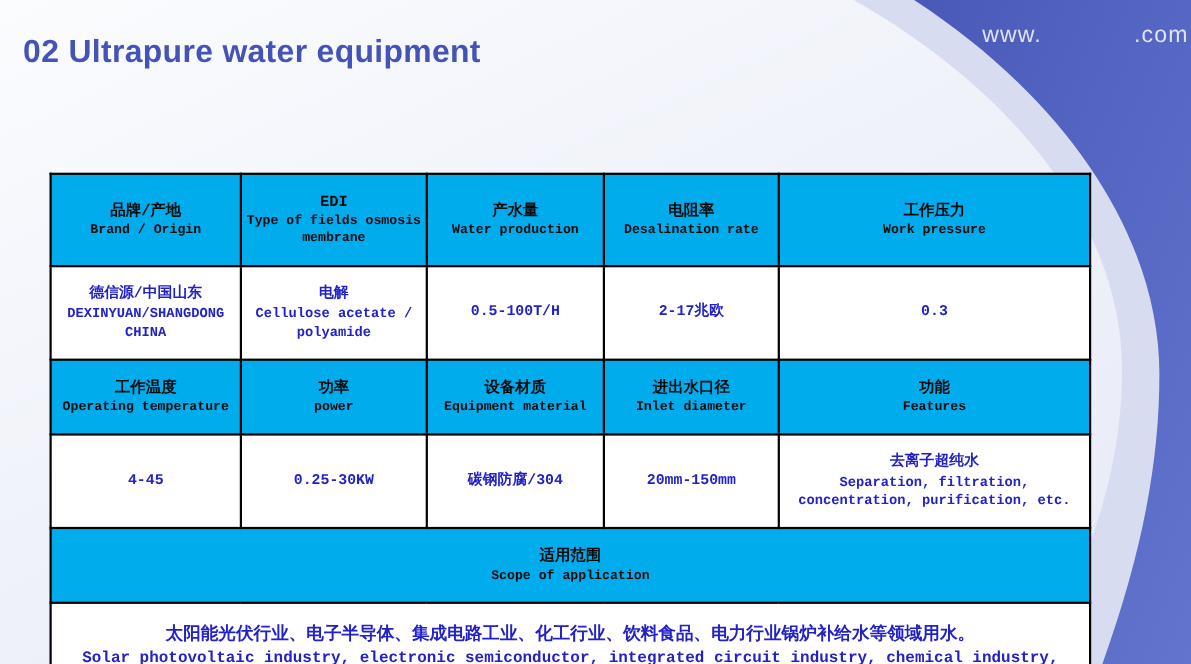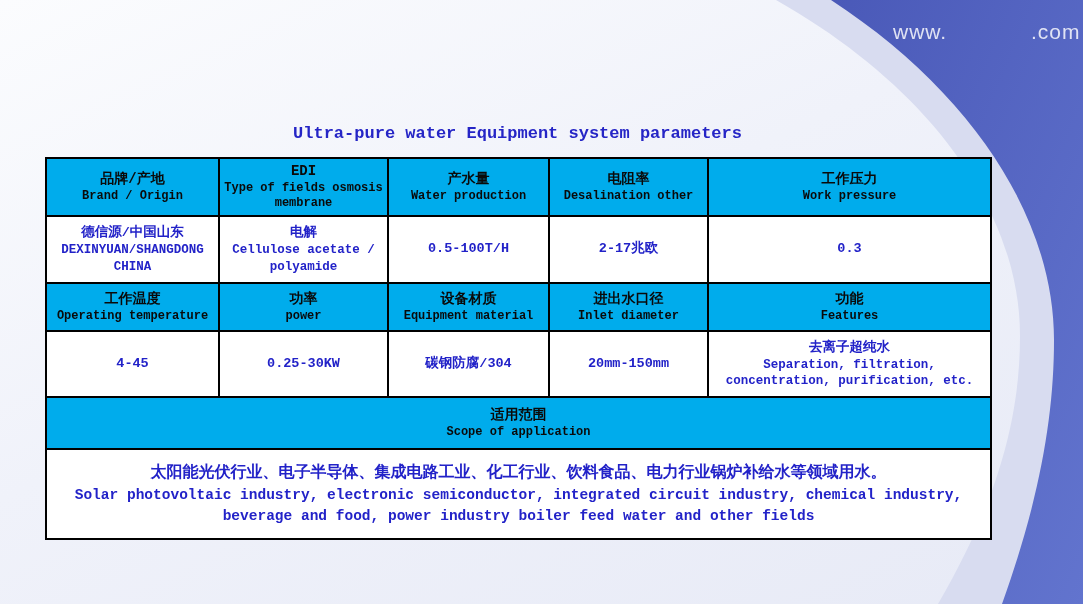--- a/index.html
+++ b/index.html
@@ -31,21 +31,21 @@
     font-size:17px; font-weight:bold; color:#2525c6;
     font-family:"Liberation Mono","DejaVu Sans Mono",monospace;
   }
   table.params {
     position:absolute; left:45px; top:157px; width:945px;
     border-collapse:collapse; table-layout:fixed;
     font-family:"Liberation Mono","DejaVu Sans Mono",monospace;
   }
   table.params td {
     border:2px solid #000; text-align:center; vertical-align:middle;
-    padding:3px 4px;
+    padding:16px 4px;
   }
   td.hdr { background:#00acec; color:#0a0a0a; }
   td.dat { background:#ffffff; color:#2222c8; }
   .zh { font-size:14px; font-weight:bold; line-height:1.35; }
   .en { font-size:12px; font-weight:bold; line-height:1.3; }
   td.dat .zh { font-size:13.5px; }
   td.dat .en { font-size:12.5px; }
   tr.r1 { height:58px; } tr.r2 { height:67px; } tr.r3 { height:48px; }
   tr.r4 { height:66px; } tr.r5 { height:52px; }
   tr.r6 { height:90px; }
@@ -64,22 +64,22 @@
         <stop offset="1" stop-color="#6274ce"></stop>
       </linearGradient>
     </defs>
     <path d="M776 0 H1083 V604 H938 C1002 494 1020 410 1020 336 C1020 210 928 86 776 0 Z" fill="#d8dcf0"></path>
     <path d="M831 0 H1083 V604 H1002 C1040 498 1054 416 1054 340 C1054 218 972 92 831 0 Z" fill="url(#gBlue)"></path>
   </svg>
 
   <div class="watermark wm-left">www.</div>
   <div class="watermark wm-right">.com</div>
 
+  <h1 class="slide-title">02 Ultrapure water equipment</h1>
 
-  <div class="tbl-title-en">Ultra-pure water Equipment system parameters</div>
 
   <table class="params">
     <colgroup>
       <col style="width:173px">
         <col style="width:169px">
         <col style="width:161px">
         <col style="width:159px">
         <col style="width:283px">
     </colgroup>
     <tbody>
@@ -91,21 +91,21 @@
         <td class="hdr">
           <div class="zh">EDI</div>
           <div class="en">Type of fields osmosis membrane</div>
         </td>
         <td class="hdr">
           <div class="zh">产水量</div>
           <div class="en">Water production</div>
         </td>
         <td class="hdr">
           <div class="zh">电阻率</div>
-          <div class="en">Desalination other</div>
+          <div class="en">Desalination rate</div>
         </td>
         <td class="hdr">
           <div class="zh">工作压力</div>
           <div class="en">Work pressure</div>
         </td>
       </tr>
       <tr class="r2">
         <td class="dat">
           <div class="zh">德信源/中国山东</div>
           <div class="en">DEXINYUAN/SHANGDONG CHINA</div>

